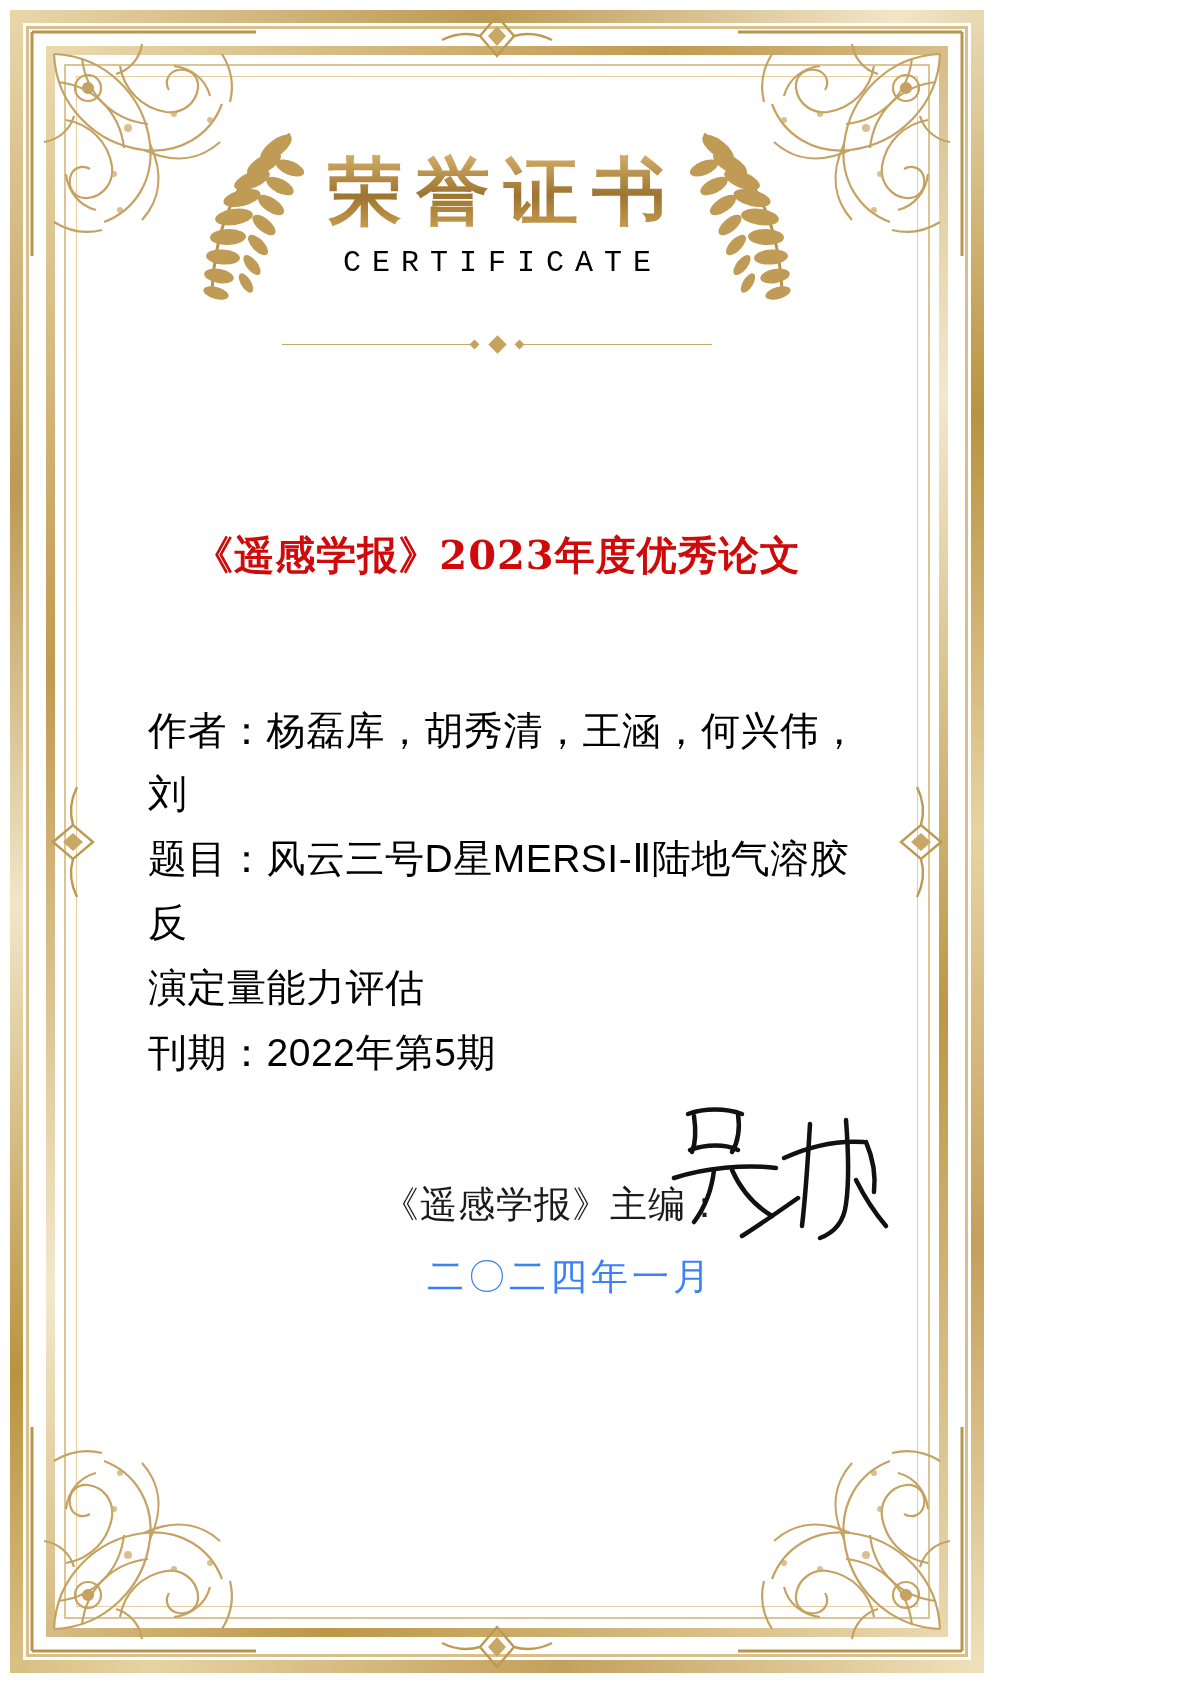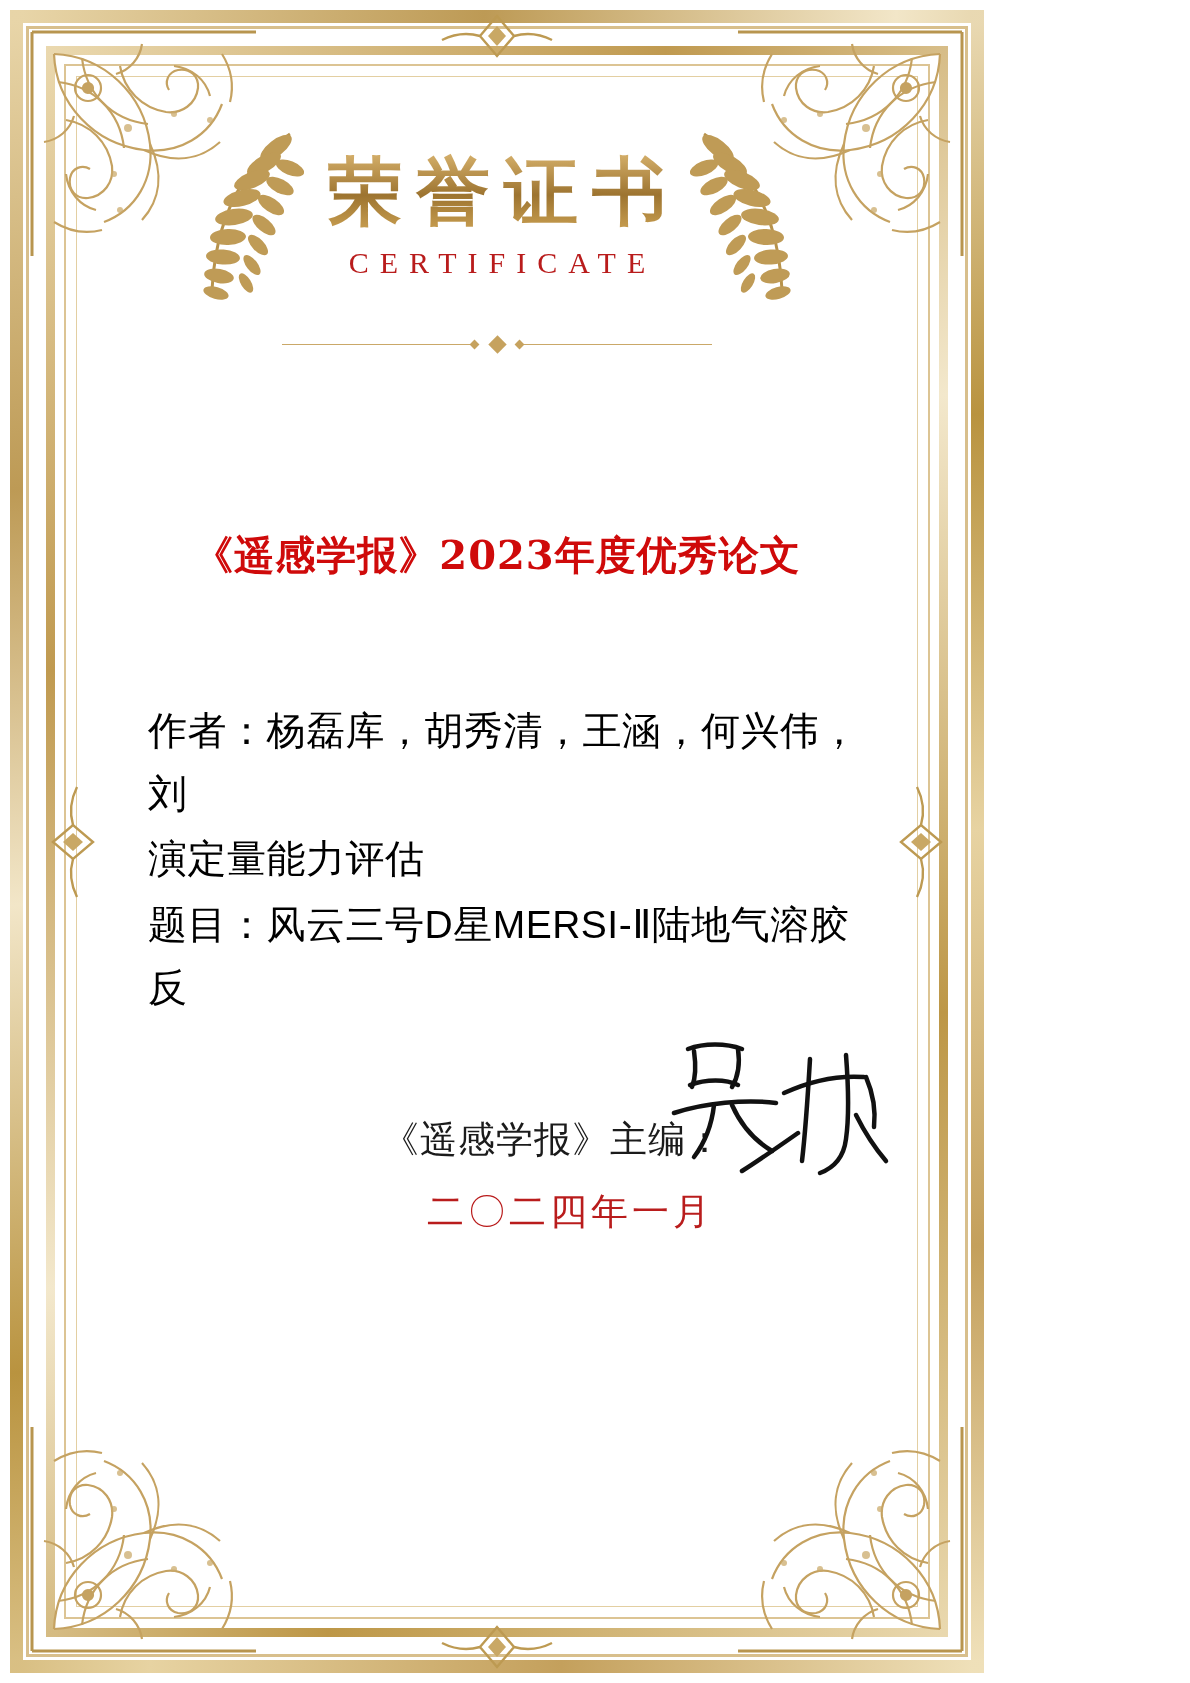--- a/index.html
+++ b/index.html
@@ -115,25 +115,25 @@
     color: #a88240;
     background: linear-gradient(180deg,#d9b46f 0%,#9d7430 55%,#caa052 100%);
     -webkit-background-clip: text;
     background-clip: text;
     -webkit-text-fill-color: transparent;
     line-height: 1.12;
     white-space: nowrap;
   }
   .cert-title-en {
     margin-top: 14px;
-    font-family: Liberation Serif, serif;
+    font-family: Liberation Mono, monospace;
     font-size: 30px;
     letter-spacing: 11px;
     text-indent: 11px;
-    color: #b91c1c;
+    color: #000000;
     white-space: nowrap;
   }
   .divider {
     margin: 26px auto 0;
     width: 430px;
     height: 16px;
     position: relative;
   }
   .divider .line {
     position: absolute;
@@ -190,21 +190,21 @@
     text-align: right;
     font-size: 37px;
     color: #1b1b1b;
     letter-spacing: 1px;
     padding-right: 110px;
   }
   .sig-date {
     text-align: right;
     margin-top: 22px;
     font-size: 37px;
-    color: #b91c1c;
+    color: #3b82f6;
     letter-spacing: 4px;
     padding-right: 120px;
   }
   .handwriting {
     position: absolute;
     right: -6px;
     top: -96px;
     width: 240px;
     height: 170px;
   }
@@ -455,22 +455,23 @@
         <span class="dia small left-d"></span>
         <span class="dia"></span>
         <span class="dia small right-d"></span>
       </div>
     </div>
 
     <div class="award-title">《遥感学报》2023年度优秀论文</div>
 
     <div class="body-block">
       <p class="body-line">作者：杨磊库，胡秀清，王涵，何兴伟，刘</p>
+      <p class="body-line">题目：风云三号D星MERSI-Ⅱ陆地气溶胶反</p>
       <p class="body-line">演定量能力评估</p>
-      <p class="body-line">题目：风云三号D星MERSI-Ⅱ陆地气溶胶反</p>
+      <p class="body-line">刊期：2022年第5期</p>
     </div>
 
     <div class="signature-block">
       <div class="handwriting">
         <svg viewBox="0 0 240 170" xmlns="http://www.w3.org/2000/svg">
           <g fill="none" stroke="#111111" stroke-width="4.5" stroke-linecap="round" stroke-linejoin="round">
             <path d="M28 30 C44 24 66 24 82 30"></path>
             <path d="M34 32 C36 46 36 58 32 68"></path>
             <path d="M78 30 C80 44 78 58 72 68"></path>
             <path d="M30 66 C46 60 66 60 78 66"></path>

